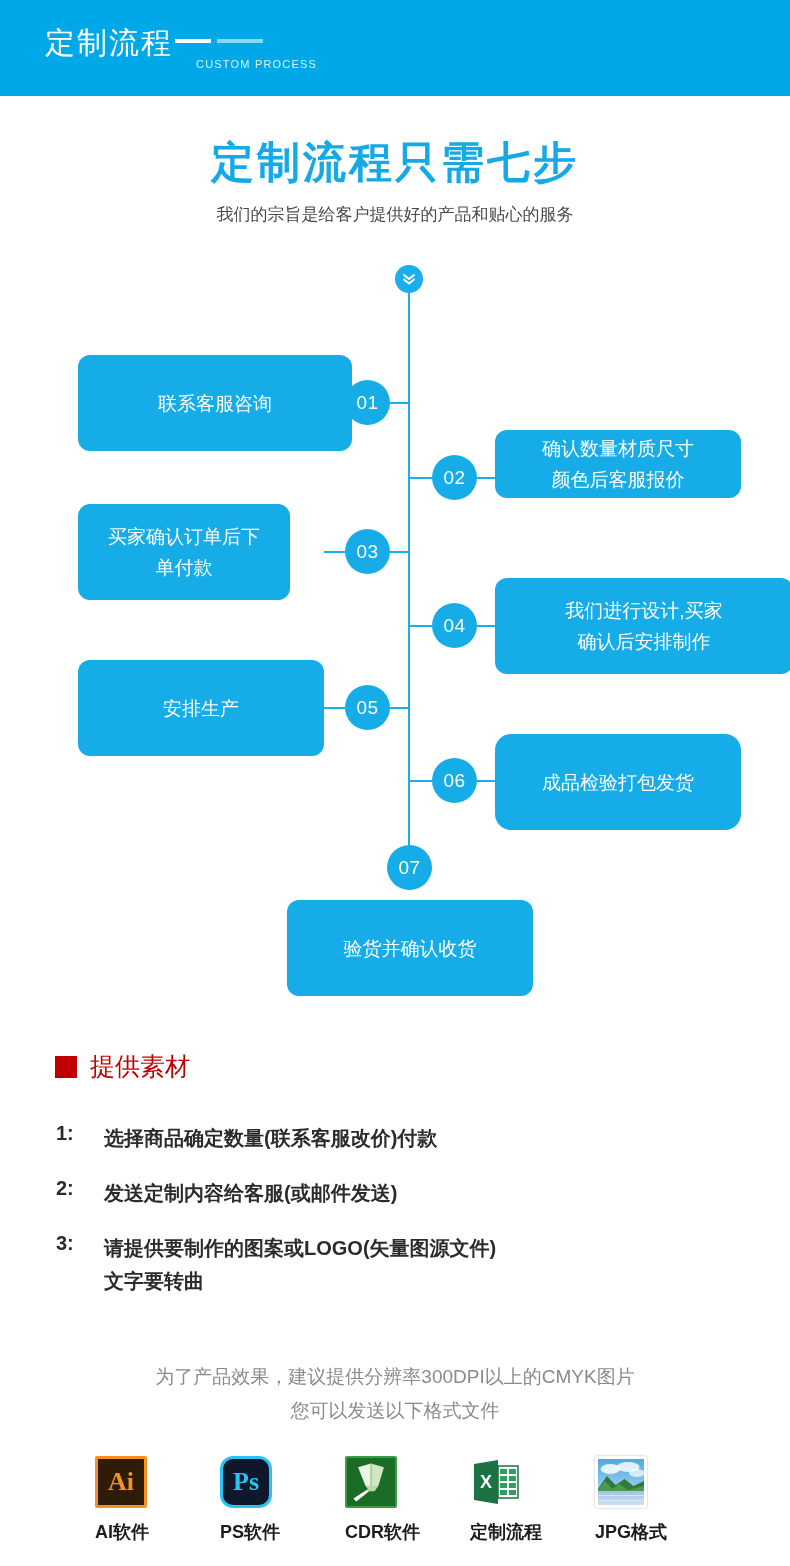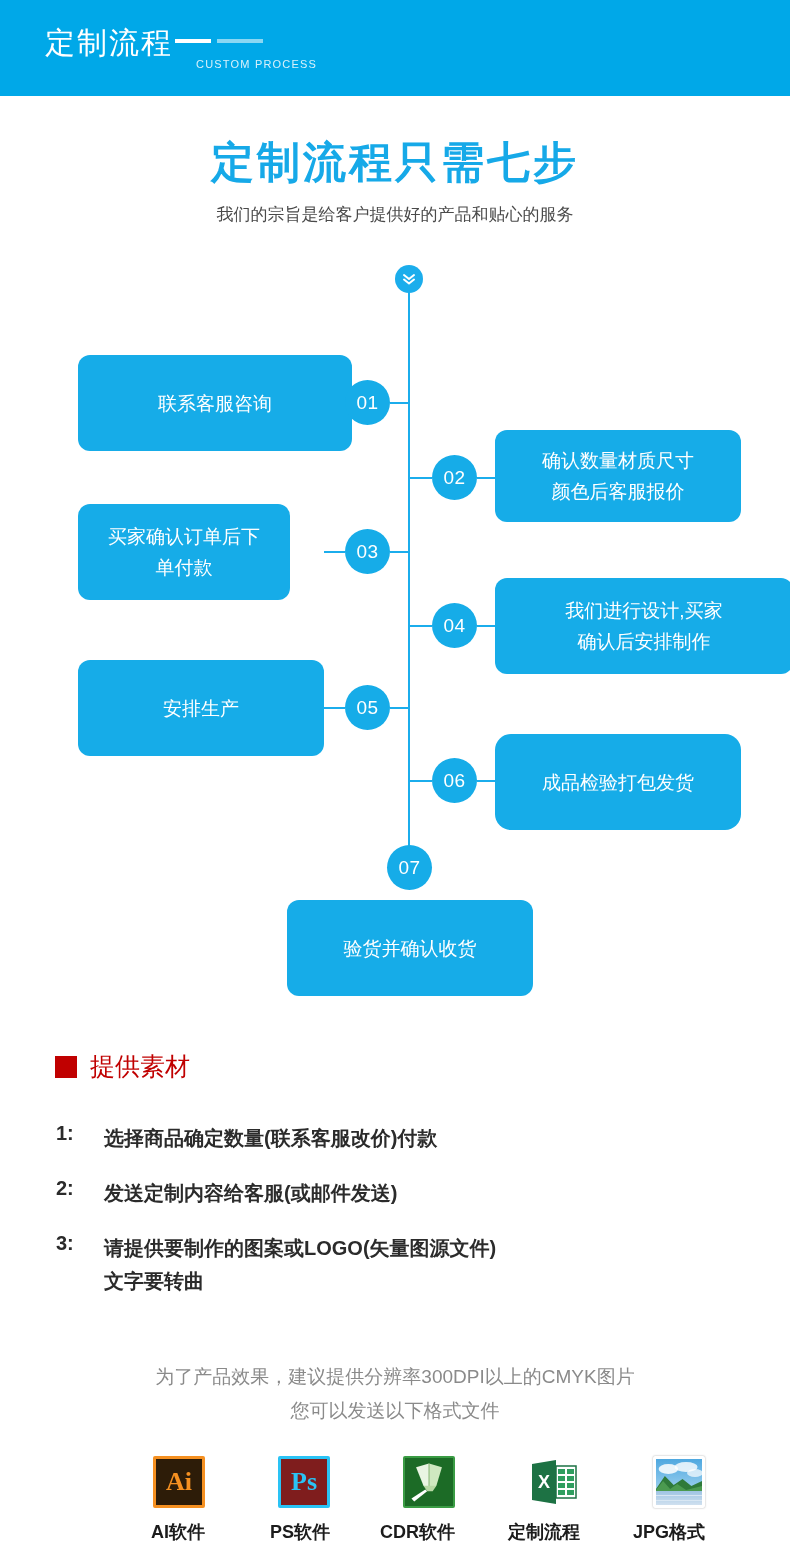--- a/index.html
+++ b/index.html
@@ -78,21 +78,21 @@
     font-size:19px; font-weight:500;
     letter-spacing:0.5px;
   }
   .connector{ position:absolute; height:2px; background:#1badec; }
 
   
   .box-01{ left:78px;  top:355px; width:274px; height:96px; }
   .box-03{ left:78px;  top:504px; width:212px; height:96px; }
   .box-05{ left:78px;  top:660px; width:246px; height:96px; }
   
-  .box-02{ left:495px; top:430px; width:246px; height:92px; }
+  .box-02{ left:495px; top:430px; width:246px; height:68px; }
   .box-04{ left:495px; top:578px; width:298px; height:96px; }
   .box-06{ left:495px; top:734px; width:246px; height:96px;border-radius:16px; }
   
   .box-07{ left:287px; top:900px; width:246px; height:96px; }
 
   .badge-01{ left:345px; top:380px; }
   .badge-02{ left:432px; top:455px; }
   .badge-03{ left:345px; top:529px; }
   .badge-04{ left:432px; top:603px; }
   .badge-05{ left:345px; top:685px; }
@@ -141,34 +141,34 @@
     text-align:center;
     font-size:19px; color:#8a8a8a; line-height:34px;
   }
 
   
   .formats{
     position:absolute; left:95px; top:1456px;
     width:610px;
     display:flex; justify-content:space-between;
   }
-  .fmt{ width:110px; display:flex; flex-direction:column; align-items:flex-end; }
+  .fmt{ width:110px; display:flex; flex-direction:column; align-items:flex-start; }
   .fmt-icon{ width:52px; height:52px; position:relative; }
   .fmt-label{
     margin-top:12px; font-size:18px; font-weight:bold; color:#1c1c1c;
     white-space:nowrap;
   }
 
   .ico-ai{
     background:#2d1c08; border:3px solid #f59021; border-radius:2px;
     display:flex; align-items:center; justify-content:center;
     color:#f59021; font-size:26px; font-weight:bold; font-family:"Liberation Serif",serif;
   }
   .ico-ps{
-    background:#7f1d1d; border:3px solid #2ac3f5; border-radius:2px;
+    background:#0f172a; border:3px solid #2ac3f5; border-radius:13px;
     display:flex; align-items:center; justify-content:center;
     color:#2ac3f5; font-size:26px; font-weight:bold; font-family:"Liberation Serif",serif;
   }
   .ico-cdr{
     background:#1c6b26; border:2px solid #3a9c44; border-radius:2px; overflow:hidden;
   }
   .ico-xls{ background:transparent; }
   .ico-jpg{
     background:#f2f2f2; border:3px solid #ffffff;
     box-shadow:0 0 2px rgba(0,0,0,.35);

